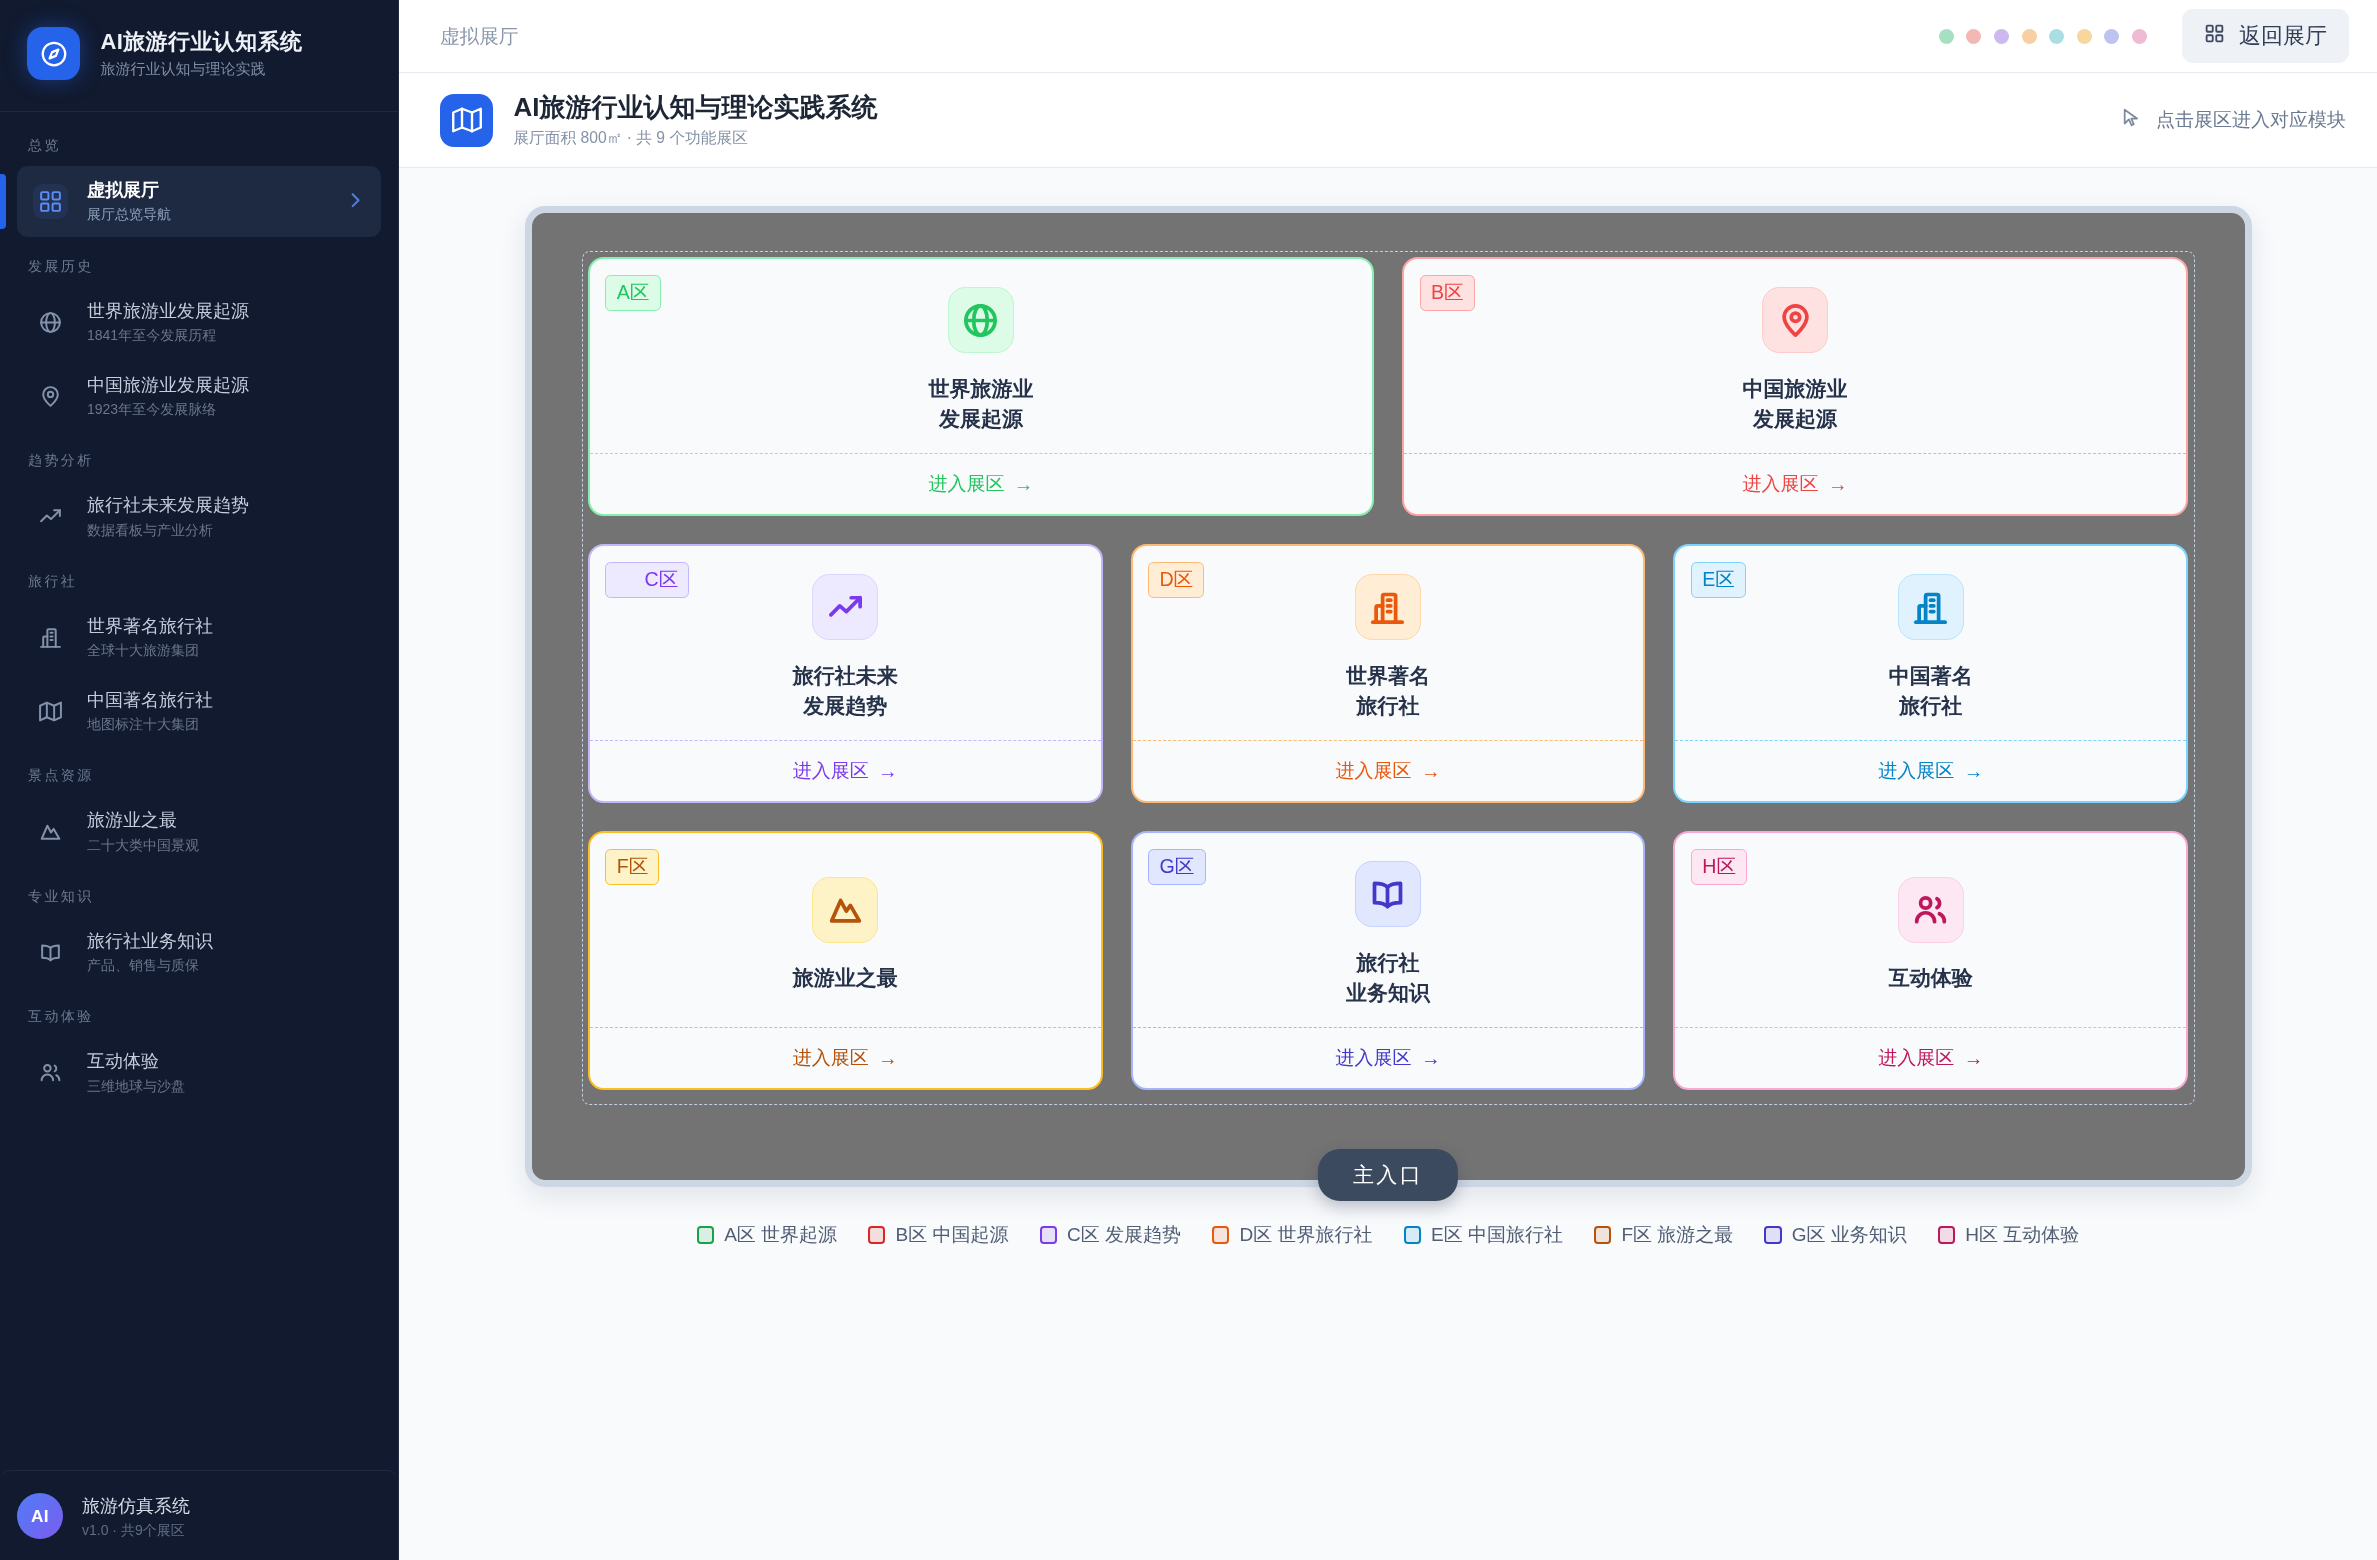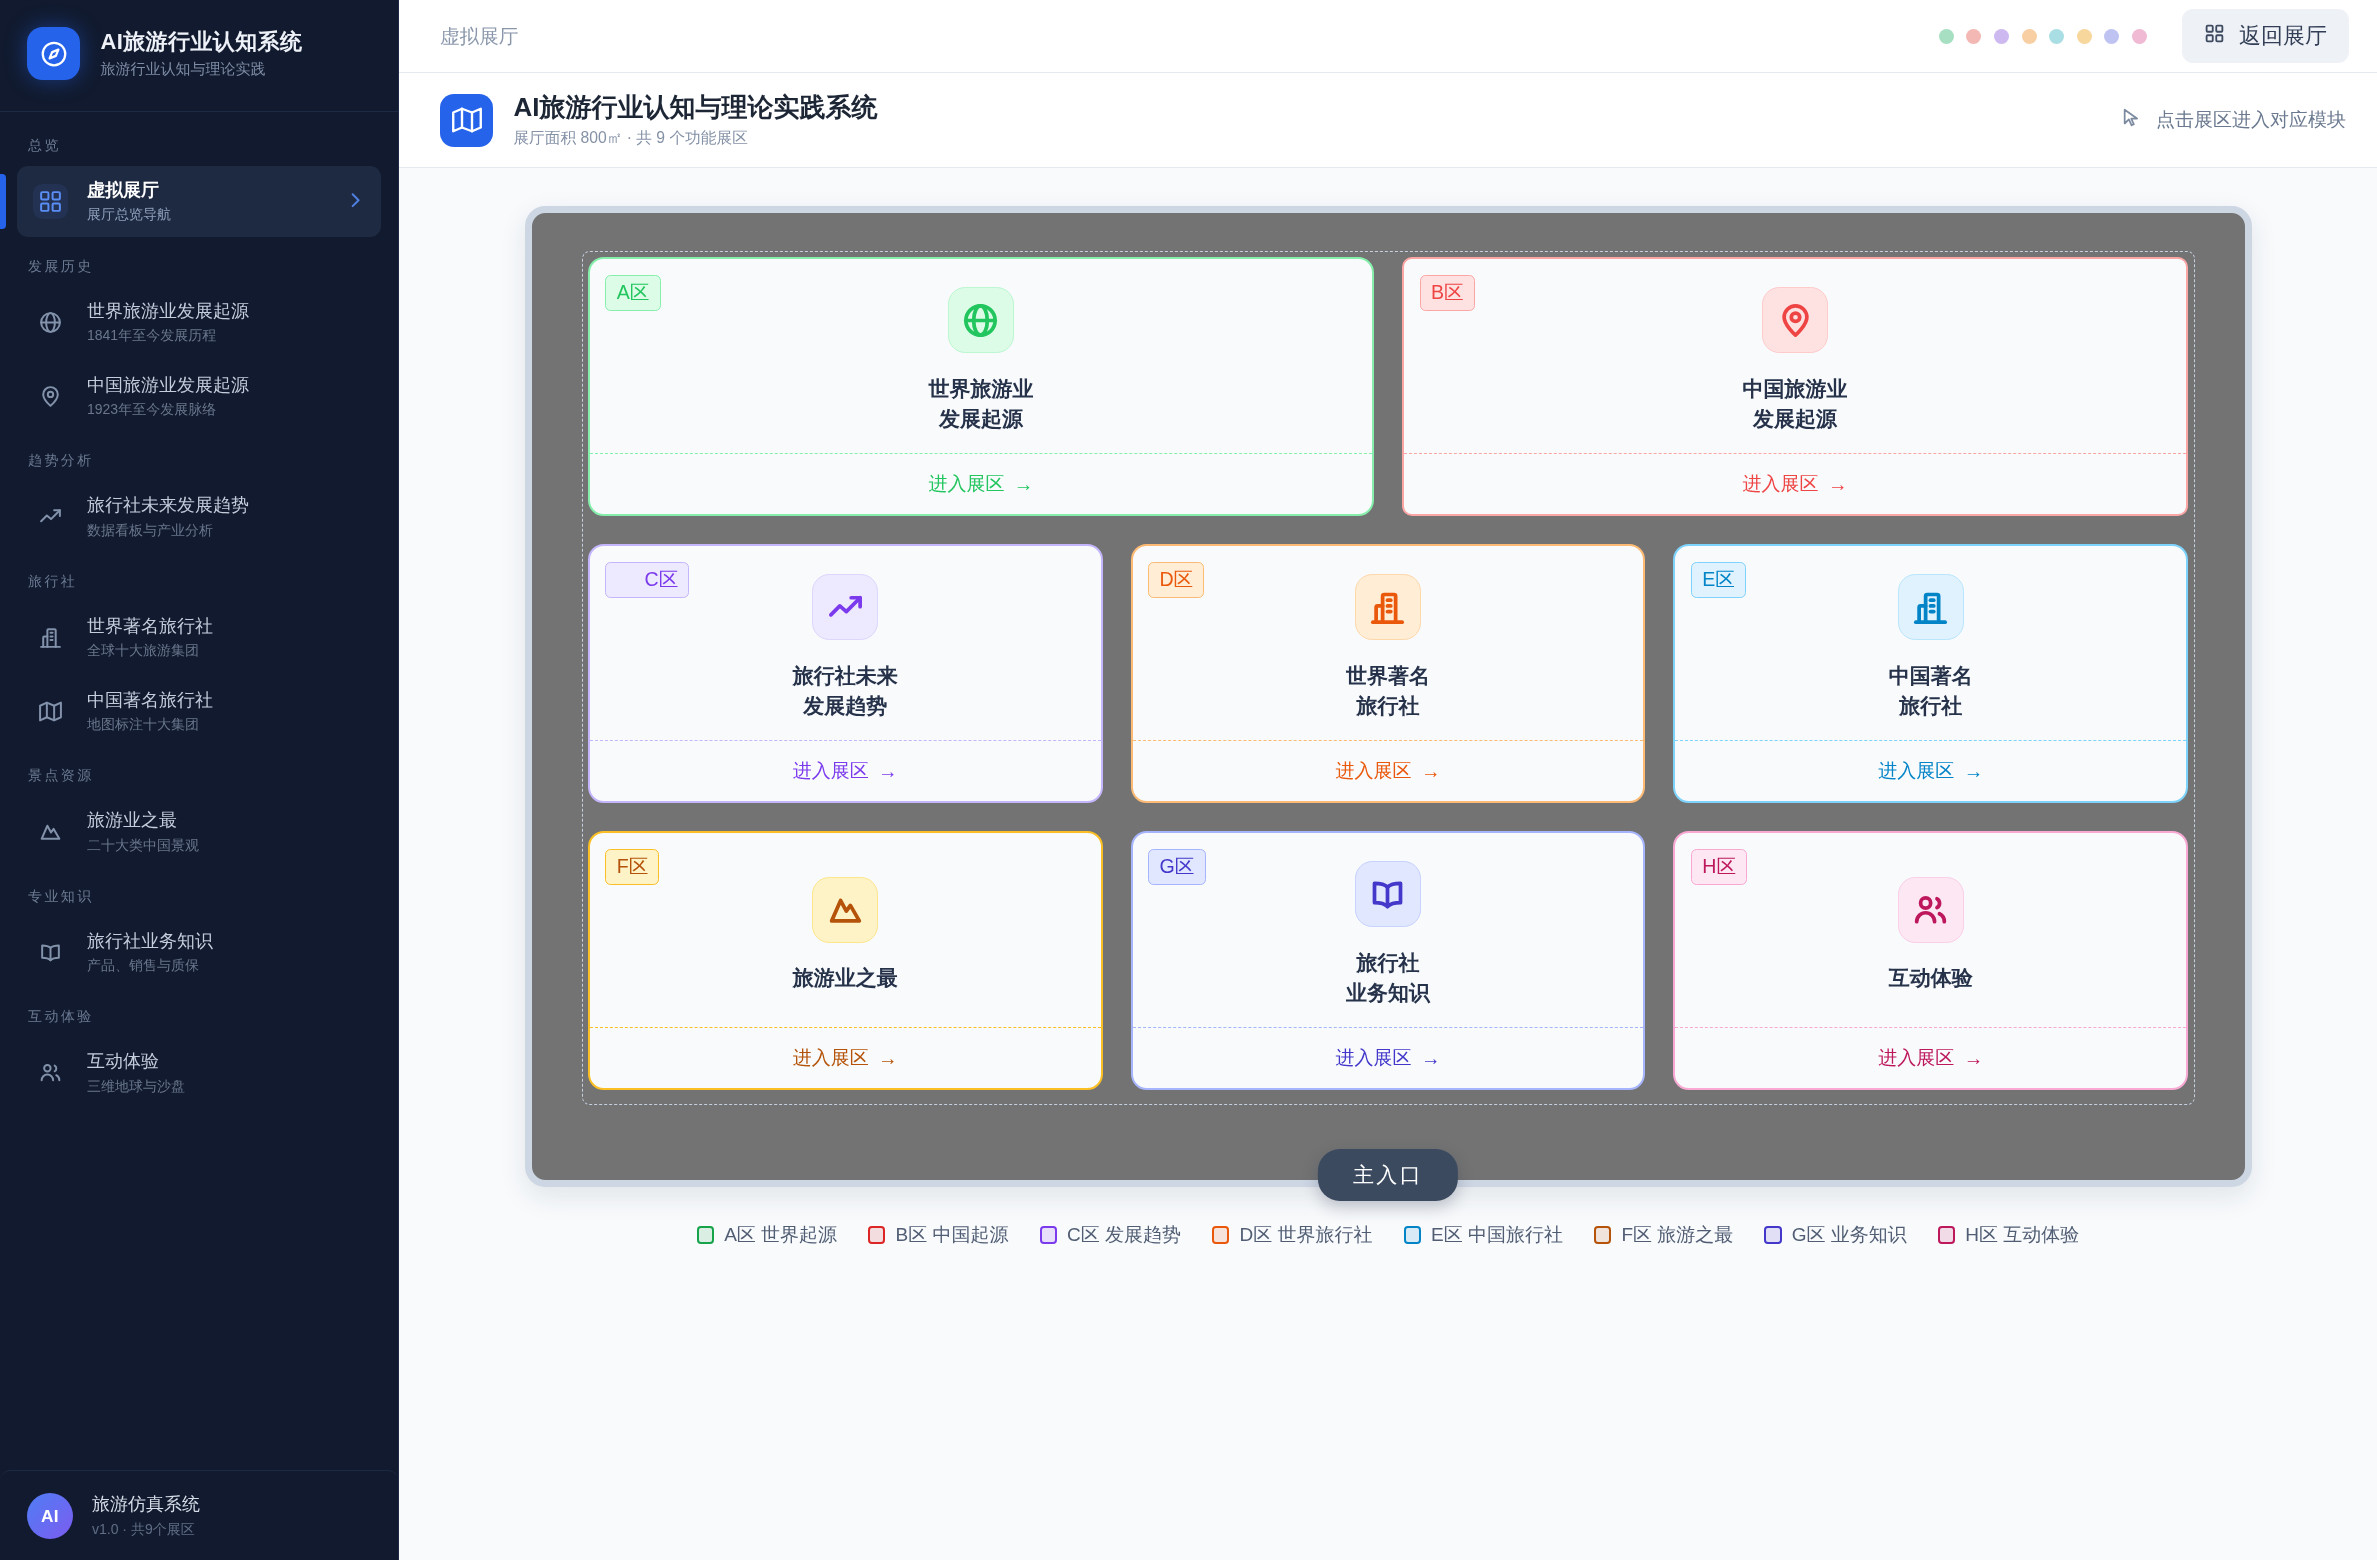--- a/index.html
+++ b/index.html
@@ -60,22 +60,22 @@
     width:5.5px; border-radius:0 3.9px 3.9px 0; background:#2563eb;
   }
   .sb-item.active .ic { background:#233253; border-radius:9.4px; }
   .sb-item.active .ic svg { stroke:#5b8ef5; }
   .sb-item.active .lbl { color:#ffffff; font-weight:600; }
   .sb-item.active .dsc { color:#8fa0bb; }
   .sb-chev { width:20.4px; height:20.4px; stroke:#4f7fe0; fill:none; stroke-width:2.4; }
 
   .sb-foot {
     border-top:0.8px solid #1d2942;
-    padding:22px 27px;
-    display:flex; align-items:center; gap:19px;border-radius:10px;
+    padding:22px 17px;
+    display:flex; align-items:flex-end; gap:19px;border-radius:10px;
   }
   .sb-ava {
     width:46px;height:46px;border-radius:50%;flex:0 0 46px;
     background:linear-gradient(135deg,#4f7df5,#7c5cf0);
     display:flex;align-items:center;justify-content:center;
     color:#fff;font-size:17.3px;font-weight:700;letter-spacing:0.4px;
   }
   .sb-foot .n { font-size:18px; color:#d6dde8; line-height:1.2; }
   .sb-foot .v { font-size:14px; color:#5f6d85; margin-top:4.7px; line-height:1.2; }
 
@@ -412,21 +412,21 @@
                   <ellipse cx="12" cy="12" rx="4.2" ry="9"></ellipse>
                 </svg>
               </div>
               <div class="zone-name"><span>世界旅游业</span><br><span>发展起源</span></div>
             </div>
             <div class="zone-foot" style="border-top-color: rgb(134, 239, 172); color: rgb(34, 197, 94);">
               <span>进入展区</span>
               <span class="ar">→</span>
             </div>
           </div>
-          <div class="zone w3" style="border-color: rgb(252, 165, 165); border-radius: 10px;">
+          <div class="zone w3" style="border-color: rgb(252, 165, 165);">
             <div class="zone-tag" style="color: rgb(239, 68, 68); background: rgb(254, 226, 226); border-color: rgb(252, 165, 165);">B区</div>
             <div class="zone-body">
               <div class="zone-ico" style="background: rgb(254, 226, 226); border: 1.6px solid rgb(254, 202, 202);">
                 <svg viewBox="0 0 24 24" class="" stroke-linecap="round" stroke-linejoin="round" style="stroke: rgb(239, 68, 68);">
                   <path d="M12 21s7-6.2 7-11a7 7 0 1 0-14 0c0 4.8 7 11 7 11z"></path>
                   <circle cx="12" cy="10" r="2.6"></circle>
                 </svg>
               </div>
               <div class="zone-name"><span>中国旅游业</span><br><span>发展起源</span></div>
             </div>

